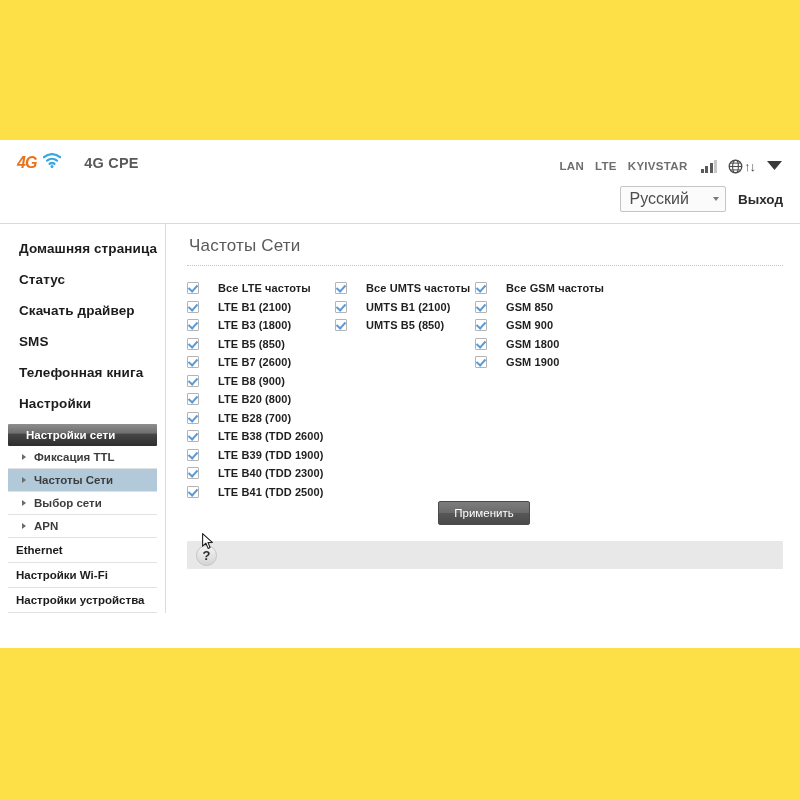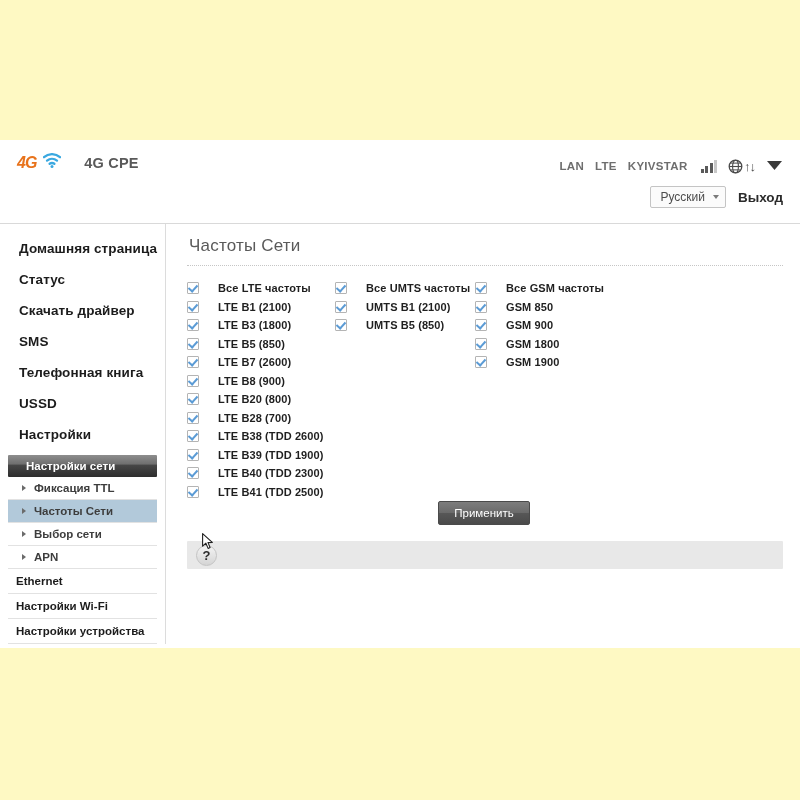--- a/index.html
+++ b/index.html
@@ -11,21 +11,21 @@
     font-family: "Liberation Sans", sans-serif;
     overflow: hidden;
   }
 
   #page {
     position: absolute;
     left: 0;
     top: 0;
     width: 800px;
     height: 800px;
-    background: #fef9c3;
+    background: #fde047;
   }
 
   
   #router-ui {
     position: absolute;
     left: 0;
     top: 140px;
     width: 800px;
     height: 508px;
     background: #ffffff;
@@ -109,26 +109,26 @@
     right: 17px;
     top: 46px;
     display: flex;
     align-items: center;
     gap: 12px;
   }
   .lang-select {
     border: 1px solid #c4c4c4;
     background: #fbfbfb;
     border-radius: 2px;
-    font-size: 12px;
+    font-size: 16px;
     color: #4d4d4d;
     padding: 3px 6px 3px 9px;
     display: flex;
     align-items: center;
-    gap: 8px;
+    gap: 24px;
     font-family: "Liberation Sans", sans-serif;
   }
   .caret-down {
     width: 0; height: 0;
     border-left: 3.5px solid transparent;
     border-right: 3.5px solid transparent;
     border-top: 4px solid #7a7a7a;
   }
   .logout {
     font-size: 13.5px;
@@ -372,21 +372,20 @@
 
     <div class="body-wrap">
 
       <div class="sidebar">
 
         <div class="nav-top-item">Домашняя страница</div>
         <div class="nav-top-item">Статус</div>
         <div class="nav-top-item">Скачать драйвер</div>
         <div class="nav-top-item">SMS</div>
         <div class="nav-top-item">Телефонная книга</div>
-        <div class="nav-top-item">USSD</div>
         <div class="nav-top-item">Настройки</div>
 
         <div class="nav-group-header">Настройки сети</div>
 
         <div class="nav-sub">
           <span class="arrow-right"></span>
           <span>Фиксация TTL</span>
         </div>
         <div class="nav-sub active">
           <span class="arrow-right"></span>

